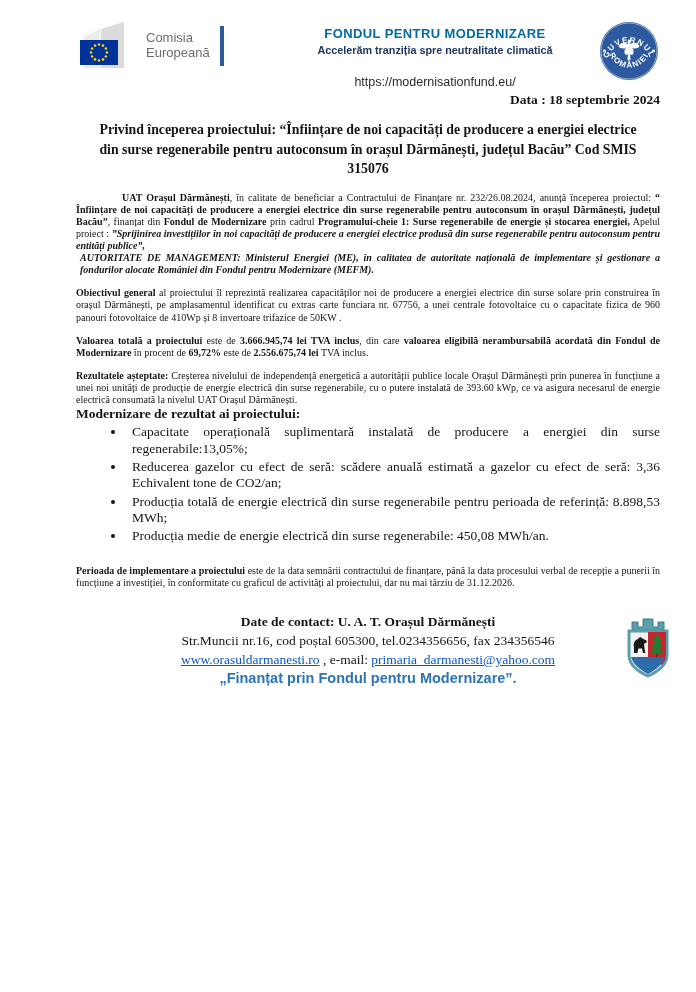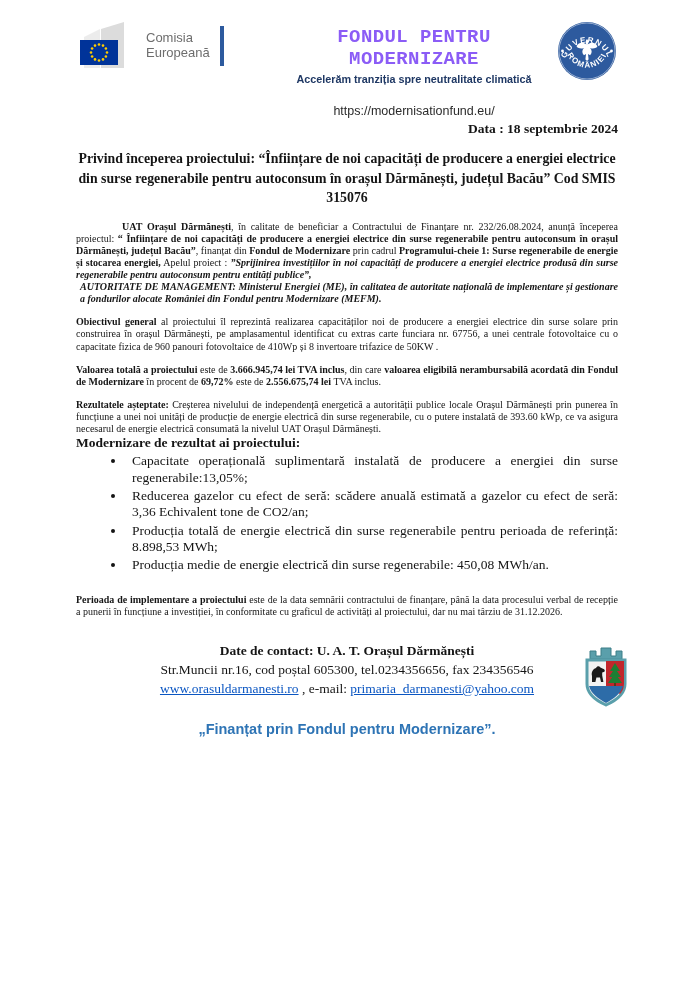--- a/index.html
+++ b/index.html
@@ -1,29 +1,29 @@
 <!DOCTYPE html>
 <html><head>
 <meta charset="utf-8">
 <style>
   * { box-sizing: border-box; }
   html,body { margin:0; padding:0; }
   body {
     width:696px; height:992px; background:#ffffff; overflow:hidden;
     font-family:"Liberation Serif", serif; color:#151515;
   }
-  .page { padding:20px 78px 0 76px; position:relative; }
+  .page { padding:20px 36px 0 76px; position:relative; }
 
   
   .hdr { display:flex; align-items:flex-start; justify-content:space-between; }
   .eu-logo { display:flex; align-items:center; gap:6px; width:196px; }
   .eu-text { font-family:"Liberation Sans", sans-serif; color:#6d6d6d; font-size:13px; line-height:1.15; }
   .eu-bar { width:4px; height:40px; background:#2d5a9e; margin-left:4px; }
   .fund-block { flex:1; text-align:center; padding-top:6px; }
-  .fund-title { font-family:Liberation Mono, monospace; font-weight:bold; color:#8b5cf6; font-size:19px; letter-spacing:.4px; }
+  .fund-title { font-family:Liberation Sans, sans-serif; font-weight:bold; color:#0369a1; font-size:13px; letter-spacing:.4px; }
   .fund-sub { font-family:"Liberation Sans", sans-serif; font-weight:bold; color:#1f3864; font-size:10.8px; margin-top:3px; }
   .fund-url { font-family:"Liberation Sans", sans-serif; color:#2b2b2b; font-size:12.5px; margin-top:19px; }
 
   
   .doc-title { text-align:center; font-family:"Liberation Sans", sans-serif; font-weight:bold; font-size:23px; color:#2b66a3; margin-top:22px; }
   .date-line { text-align:right; font-weight:bold; font-size:13.5px; margin-top:3px; }
   .subject { text-align:center; font-weight:bold; font-size:13.8px; line-height:1.42; margin:12px auto 0; max-width:548px; }
 
   
   .para { font-size:10px; line-height:1.21; text-align:justify; margin:0; }
@@ -33,21 +33,21 @@
   .gap { margin-top:11px; }
   .ind-head { font-weight:bold; font-size:13.5px; line-height:1.21; }
   ul.indicators { margin:0; padding-left:50px; }
   ul.indicators li { font-size:13.5px; line-height:1.21; text-align:justify; padding-left:6px; margin:2px 0; }
 
   
   .contact { position:relative; text-align:center; margin-top:24px; font-size:13.5px; line-height:1.4; }
   .contact .l1 { font-weight:bold; }
   a.doc-link { color:#0b56c2; text-decoration:underline; cursor:pointer; }
   .crest { position:absolute; right:-14px; top:2px; }
-  .slogan { text-align:center; font-family:"Liberation Sans", sans-serif; font-weight:bold; font-size:14.5px; color:#2e74b5; margin-top:22px; }
+  .slogan { text-align:center; font-family:"Liberation Sans", sans-serif; font-weight:bold; font-size:14.5px; color:#2e74b5; }
 </style>
 </head>
 <body>
 
 <div class="page">
 
   <div class="hdr">
     <div class="eu-logo">
       <svg width="64" height="52" viewBox="0 0 60 52">
         <polygon points="6,48 6,17 22,9 22,48" fill="#ececec"></polygon>

